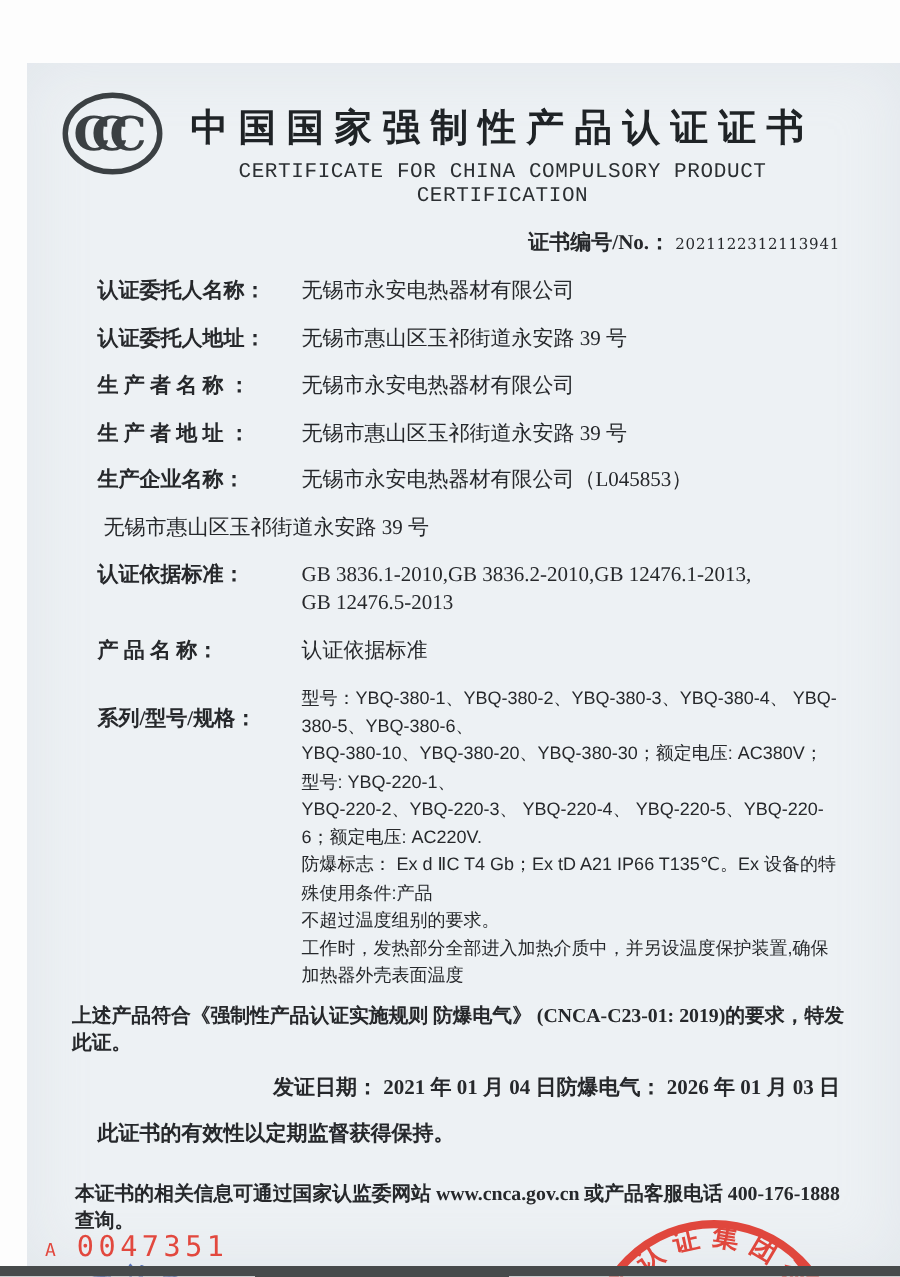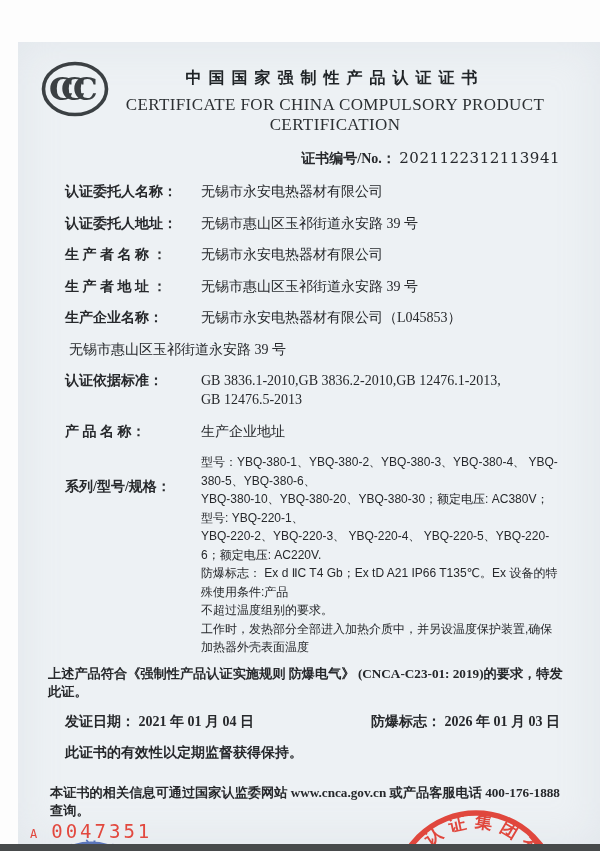--- a/index.html
+++ b/index.html
@@ -6,38 +6,38 @@
   body{width:600px;height:851px;background:#ffffff;overflow:hidden;
        font-family:"Liberation Serif","DejaVu Serif",serif;color:#26282b;}
   #stage{position:relative;width:600px;height:851px;background:#fdfdfd;}
   .page{position:absolute;left:18px;top:42px;width:582px;height:803px;
         background:#edf1f4;box-shadow:inset 0 0 40px rgba(190,200,210,.25);}
 
   
   .hdr{display:flex;align-items:flex-start;padding:16px 10px 0 22px;}
   .ccc-badge{flex:0 0 auto;margin-top:2px;}
   .hdr-text{flex:1;text-align:center;padding-right:30px;}
-  .title{font-size:16px;font-weight:bold;letter-spacing:7px;color:#1f2326;margin-top:10px;}
-  .subtitle{font-size:17px;color:#2b2f32;margin-top:6px;letter-spacing:.4px;
-            font-family:Liberation Serif, serif;}
+  .title{font-size:25px;font-weight:bold;letter-spacing:7px;color:#1f2326;margin-top:10px;}
+  .subtitle{font-size:14px;color:#2b2f32;margin-top:6px;letter-spacing:.4px;
+            font-family:Liberation Mono, monospace;}
   .certno{ text-align:right;padding-right:40px;margin-top:14px;font-size:14px;}
   .certno .lbl{font-weight:bold;}
-  .certno .num{font-family:"DejaVu Serif",serif;font-size:15px;letter-spacing:.5px;text-align:center;}
+  .certno .num{font-family:"DejaVu Serif",serif;font-size:10px;letter-spacing:.5px;text-align:center;}
 
   
   .fields{padding:14px 40px 0 47px;}
   .frow{display:flex;margin-bottom:12.5px;font-size:14px;line-height:19px;}
   .frow .lab{flex:0 0 132px;font-weight:bold;white-space:nowrap;}
   .frow .val{flex:1;padding-left:4px;}
   .frow.spec{margin-bottom:4px;}
-  .frow.spec .lab{align-self:flex-start;margin-top:24px;}
+  .frow.spec .lab{align-self:flex-start;margin-top:14px;}
   .speclines{font-size:12px;line-height:18.5px;font-family:Liberation Sans, sans-serif;}
 
   .compliance{padding:4px 28px 0 30px;font-size:13.2px;font-weight:bold;line-height:18px;}
-  .daterow{display:flex;justify-content:space-between;padding:12px 40px 0 47px;
+  .daterow{display:flex;justify-content:flex-end;padding:12px 40px 0 47px;
            font-size:14px;font-weight:bold;}
   .validity{padding:13px 40px 0 47px;font-size:14px;font-weight:bold;}
   .inforow{padding:22px 28px 0 32px;font-size:13.2px;font-weight:bold;}
 
   
   .stamps{position:relative;height:146px;margin-top:10px;}
   .cqm{position:absolute;left:14px;top:8px;}
   .sig{position:absolute;left:200px;top:10px;}
   .seal{position:absolute;left:372px;top:-22px;opacity:.92;}
 
@@ -104,21 +104,21 @@
       <div class="frow">
         <span class="lab">认证依据标准：</span>
         <span class="val">
           <span>GB 3836.1-2010,GB 3836.2-2010,GB 12476.1-2013,</span><br>
           <span>GB 12476.5-2013</span>
         </span>
       </div>
 
       <div class="frow">
         <span class="lab">产 品 名 称：</span>
-        <span class="val">生产企业地址</span>
+        <span class="val">认证依据标准</span>
       </div>
 
       <div class="frow spec">
         <span class="lab">系列/型号/规格：</span>
         <span class="val speclines">
           <div>型号：YBQ-380-1、YBQ-380-2、YBQ-380-3、YBQ-380-4、 YBQ-380-5、YBQ-380-6、</div>
           <div>YBQ-380-10、YBQ-380-20、YBQ-380-30；额定电压: AC380V；型号: YBQ-220-1、</div>
           <div>YBQ-220-2、YBQ-220-3、 YBQ-220-4、 YBQ-220-5、YBQ-220-6；额定电压: AC220V.</div>
           <div>防爆标志： Ex d ⅡC T4 Gb；Ex tD A21 IP66 T135℃。Ex 设备的特殊使用条件:产品</div>
           <div>不超过温度组别的要求。</div>
@@ -128,21 +128,21 @@
     </div>
 
     <div class="compliance">上述产品符合《强制性产品认证实施规则 防爆电气》 (CNCA-C23-01: 2019)的要求，特发此证。</div>
 
     <div class="daterow">
       <span>
         <span>发证日期：</span>
         <span>2021 年 01 月 04 日</span>
       </span>
       <span>
-        <span>防爆标志：</span>
+        <span>防爆电气：</span>
         <span>2026 年 01 月 03 日</span>
       </span>
     </div>
 
     <div class="validity">此证书的有效性以定期监督获得保持。</div>
     <div class="inforow">本证书的相关信息可通过国家认监委网站 www.cnca.gov.cn 或产品客服电话 400-176-1888 查询。</div>
 
     <div class="stamps">
 
       <div class="cqm">

